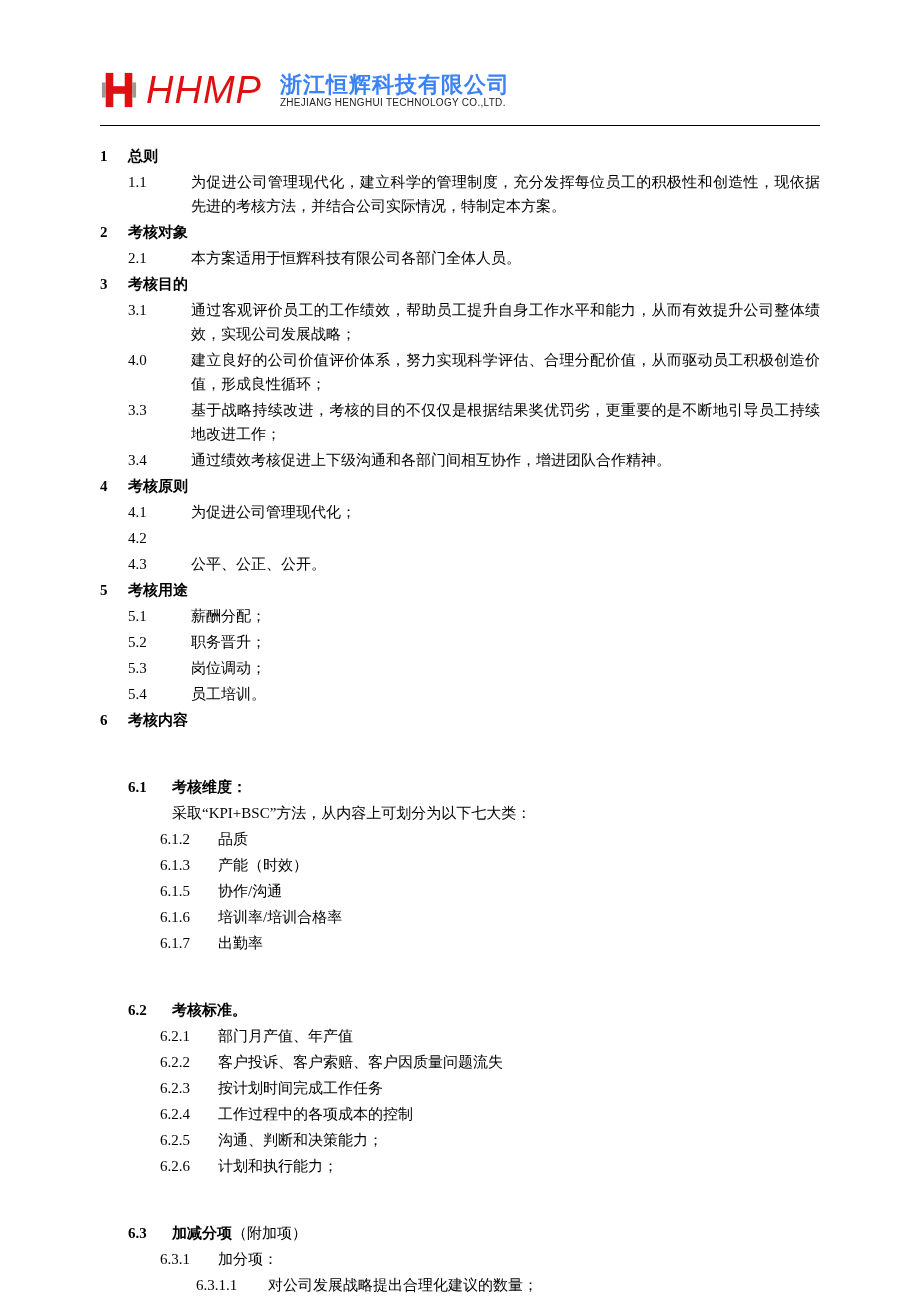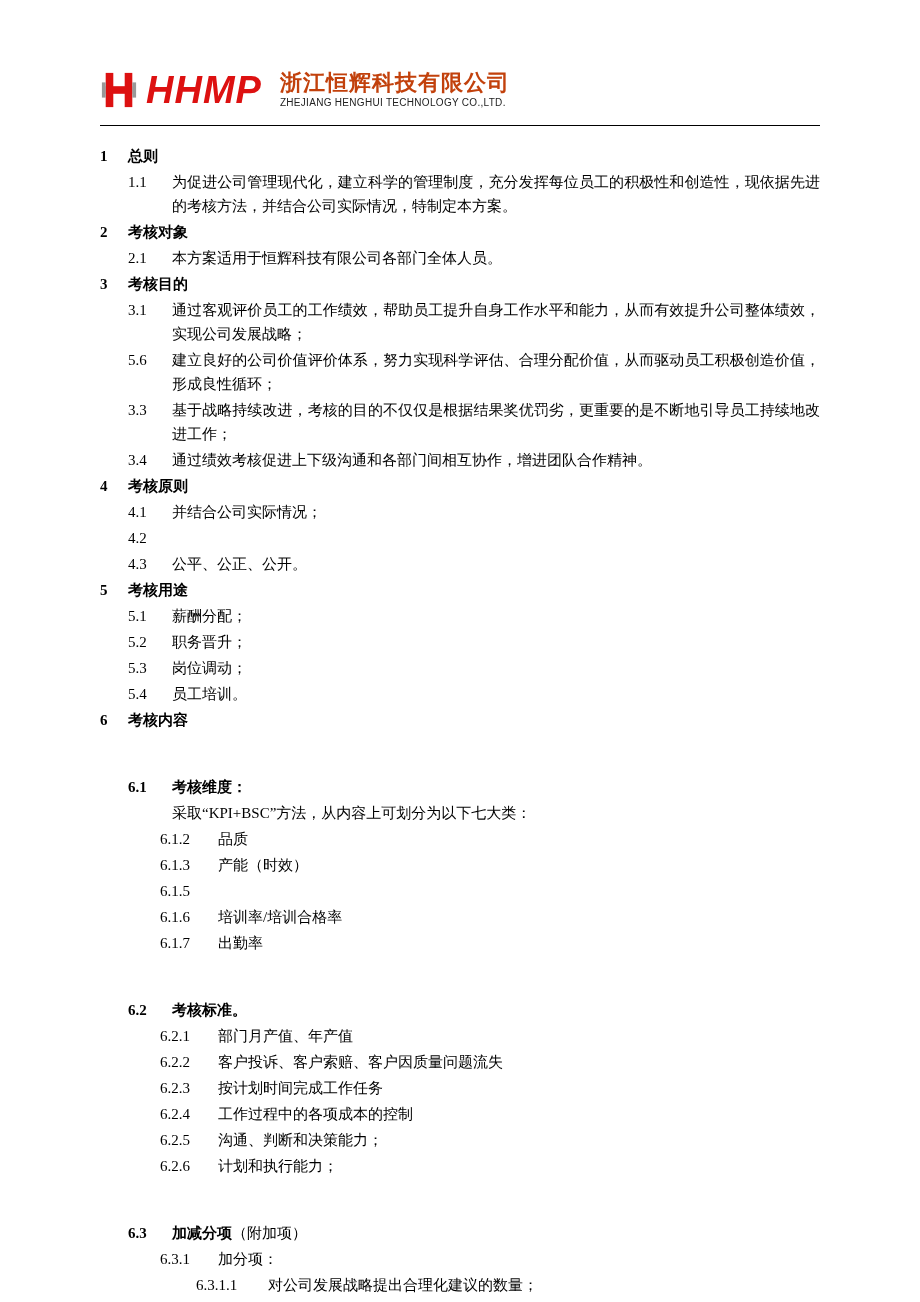--- a/index.html
+++ b/index.html
@@ -25,36 +25,36 @@
       align-items: center;
       gap: 8px;
     }
     .logo-icon {
       width: 38px;
       height: 38px;
     }
     .logo-text {
       font-family: Arial, sans-serif;
       font-size: 38px;
-      font-weight: 700;
+      font-weight: 400;
       font-style: italic;
       color: #d11;
       letter-spacing: 1px;
     }
     .company-block {
       margin-left: 18px;
       display: flex;
       flex-direction: column;
       line-height: 1.15;
     }
     .company-cn {
-      font-family: Liberation Mono, monospace;
+      font-family: Liberation Serif, serif;
       font-size: 22px;
       font-weight: 900;
-      color: #c2410c;
+      color: #3b82f6;
       letter-spacing: 1px;
     }
     .company-en {
       font-family: Arial, sans-serif;
       font-size: 10px;
       font-weight: normal;
       color: #222;
       letter-spacing: 0.3px;
     }
     .content {
@@ -69,20 +69,21 @@
       font-weight: bold;
       flex-shrink: 0;
     }
     .sec-title {
       font-weight: bold;
     }
     .item {
       display: flex;
       padding-left: 28px;
       margin-bottom: 2px;
+      gap: 19px;
     }
     .item-num {
       width: 44px;
       flex-shrink: 0;
     }
     .item-text {
       flex: 1;
       text-align: justify;
     }
     .subitem {
@@ -173,39 +174,39 @@
 
   <div class="section">
     <span class="sec-num">3</span>
     <span class="sec-title">考核目的</span>
   </div>
   <div class="item">
     <span class="item-num">3.1</span>
     <span class="item-text">通过客观评价员工的工作绩效，帮助员工提升自身工作水平和能力，从而有效提升公司整体绩效，实现公司发展战略；</span>
   </div>
   <div class="item">
-    <span class="item-num">5.6</span>
+    <span class="item-num">4.0</span>
     <span class="item-text">建立良好的公司价值评价体系，努力实现科学评估、合理分配价值，从而驱动员工积极创造价值，形成良性循环；</span>
   </div>
   <div class="item">
     <span class="item-num">3.3</span>
     <span class="item-text">基于战略持续改进，考核的目的不仅仅是根据结果奖优罚劣，更重要的是不断地引导员工持续地改进工作；</span>
   </div>
   <div class="item">
     <span class="item-num">3.4</span>
     <span class="item-text">通过绩效考核促进上下级沟通和各部门间相互协作，增进团队合作精神。</span>
   </div>
 
   <div class="section">
     <span class="sec-num">4</span>
     <span class="sec-title">考核原则</span>
   </div>
   <div class="item">
     <span class="item-num">4.1</span>
-    <span class="item-text">并结合公司实际情况；</span>
+    <span class="item-text">为促进公司管理现代化；</span>
   </div>
   <div class="item">
     <span class="item-num">4.2</span>
   </div>
   <div class="item">
     <span class="item-num">4.3</span>
     <span class="item-text">公平、公正、公开。</span>
   </div>
 
   <div class="section">
@@ -242,20 +243,21 @@
   <div class="subitem">
       <span class="subitem-num">6.1.2</span>
       <span class="subitem-text">品质</span>
     </div>
   <div class="subitem">
       <span class="subitem-num">6.1.3</span>
       <span class="subitem-text">产能（时效）</span>
     </div>
   <div class="subitem">
       <span class="subitem-num">6.1.5</span>
+      <span class="subitem-text">协作/沟通</span>
     </div>
   <div class="subitem">
       <span class="subitem-num">6.1.6</span>
       <span class="subitem-text">培训率/培训合格率</span>
     </div>
   <div class="subitem">
       <span class="subitem-num">6.1.7</span>
       <span class="subitem-text">出勤率</span>
     </div>
 

